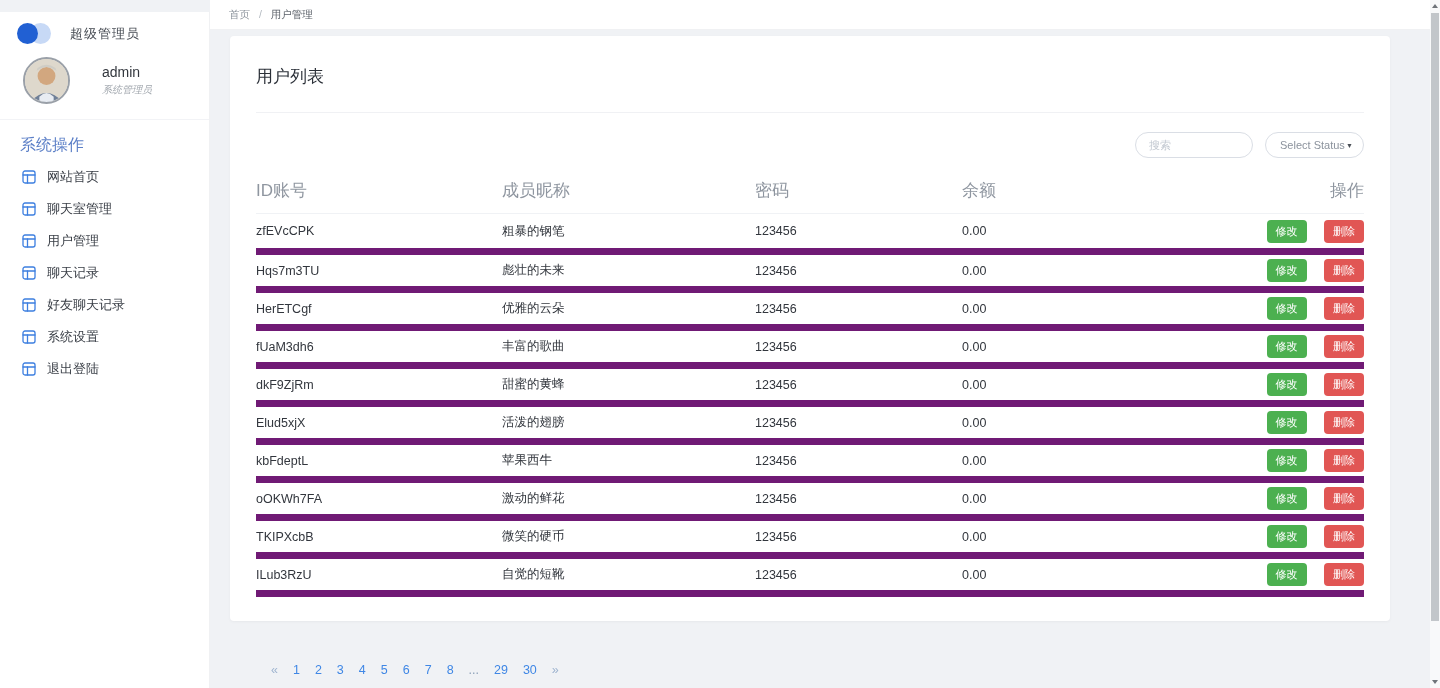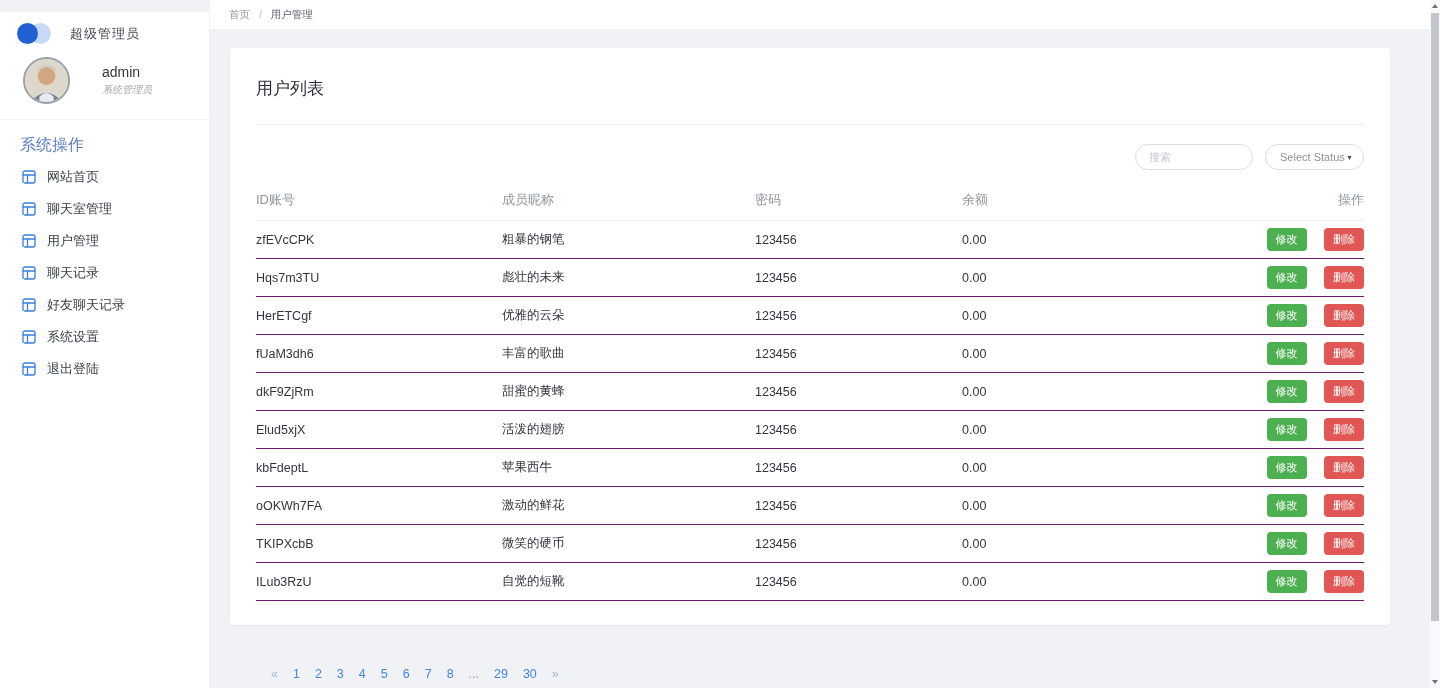--- a/index.html
+++ b/index.html
@@ -47,21 +47,21 @@
     position:absolute; left:210px; top:0; width:1220px; height:30px;
     background:#fff; border-bottom:1px solid #f0f1f3;
     display:flex; align-items:center; padding-left:19px;
   }
   .crumb { font-size:10.5px; }
   .crumb-home { color:#8e959e; cursor:pointer; }
   .crumb-sep { color:#b3b9c0; margin:0 6px; }
   .crumb-cur { color:#5a6068; }
 
   
-  .main { position:absolute; left:230px; top:48px; width:1160px; }
+  .main { position:absolute; left:230px; top:36px; width:1160px; }
   .card {
     background:#fff; border-radius:4px; box-shadow:0 1px 3px rgba(0,0,0,.045);
     padding:0 26px 24px;
   }
   .card-title { padding-top:29px; font-size:17px; color:#2b3038; }
   .card-divider { margin-top:24px; height:1px; background:#f0f1f4; }
 
   .filters { margin-top:19px; display:flex; justify-content:flex-end; gap:12px; height:26px; }
   .search-input {
     width:118px; height:26px; border:1px solid #dadee5; border-radius:14px;
@@ -74,25 +74,25 @@
     display:flex; align-items:center; justify-content:space-between;
     padding:0 10px 0 14px; cursor:pointer; background:#fff;
   }
   .status-text { font-size:11px; color:#8c939d; }
   .caret { font-size:7px; color:#4a4f56; }
 
   table { width:100%; border-collapse:collapse; table-layout:fixed; margin-top:13px; }
   col.c-id { width:246px; } col.c-nick { width:253px; } col.c-pwd { width:207px; }
   col.c-bal { width:250px; } col.c-act { width:auto; }
   th {
-    text-align:left; font-weight:normal; font-size:13px; color:#8f96a0;
+    text-align:left; font-weight:normal; font-size:17px; color:#8f96a0;
     padding:8px 0 11px; border-bottom:1px solid #f0f2f5;
   }
   th.th-actions { text-align:right; }
-  td { height:38px; font-size:12.5px; color:#32363d; border-bottom:1px solid #701a75; }
+  td { height:38px; font-size:12.5px; color:#32363d; border-bottom:7px solid #701a75; }
   td.td-actions { text-align:right; }
   .btn { border:none; border-radius:4px; color:#fff; font-size:11px; padding:4px 9px; cursor:pointer; font-family:"Liberation Sans", sans-serif; }
   .btn-edit { background:var(--green,#4cb050); }
   .btn-delete { background:var(--red,#e15654); margin-left:14px; }
 
   .pagination { margin:42px 0 0 41px; display:flex; align-items:center; gap:15px; }
   .page-item { font-size:12.5px; color:var(--page_link,#3f87e5); cursor:pointer; }
   .page-item.arrow { color:#9db3cf; }
   .page-item.ellipsis { color:#8ca0b8; cursor:default; }
 

